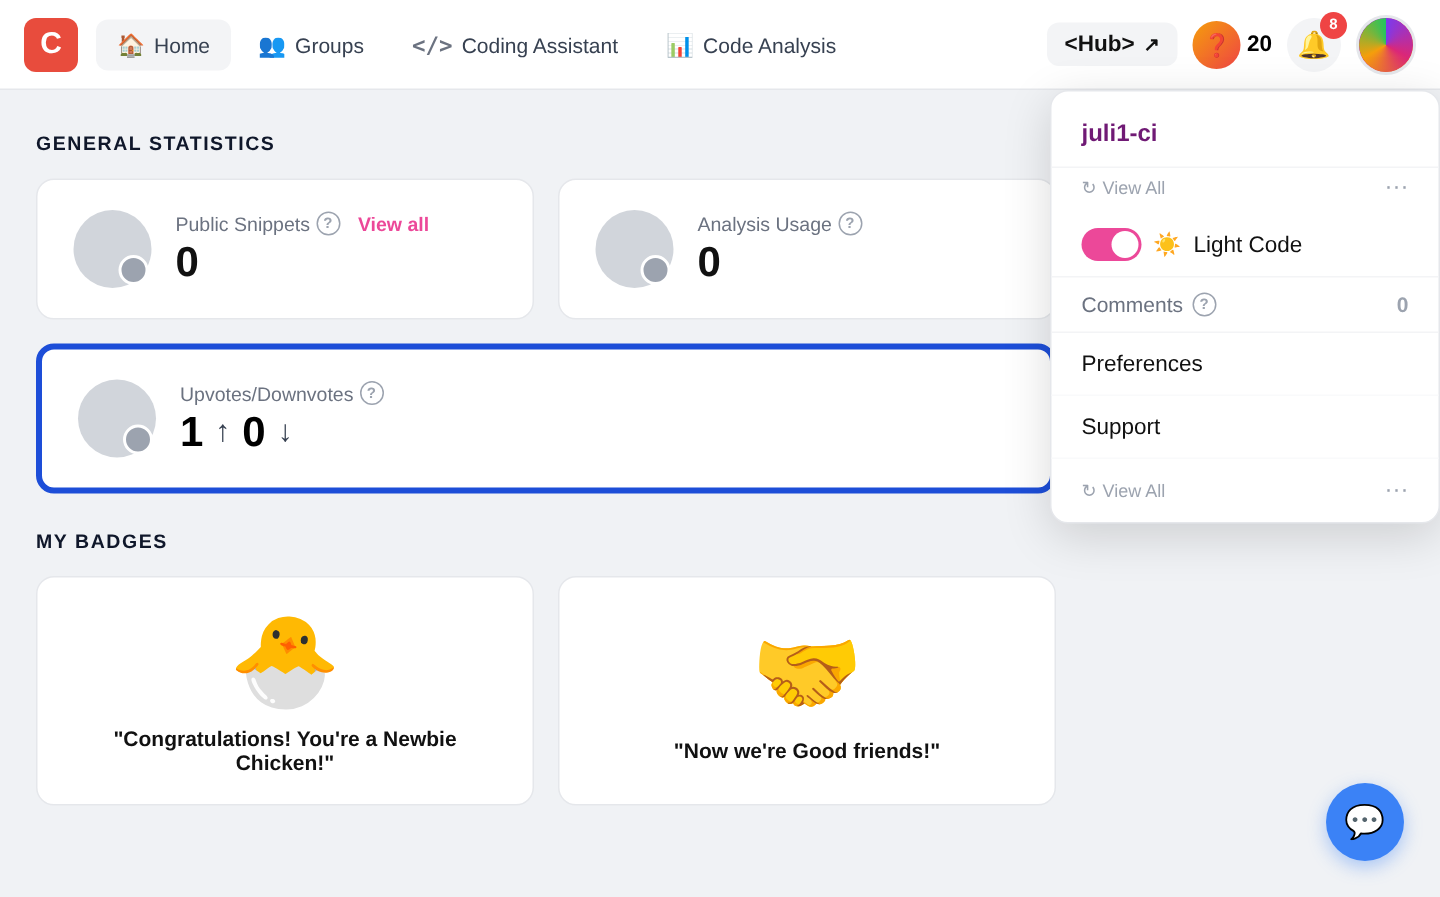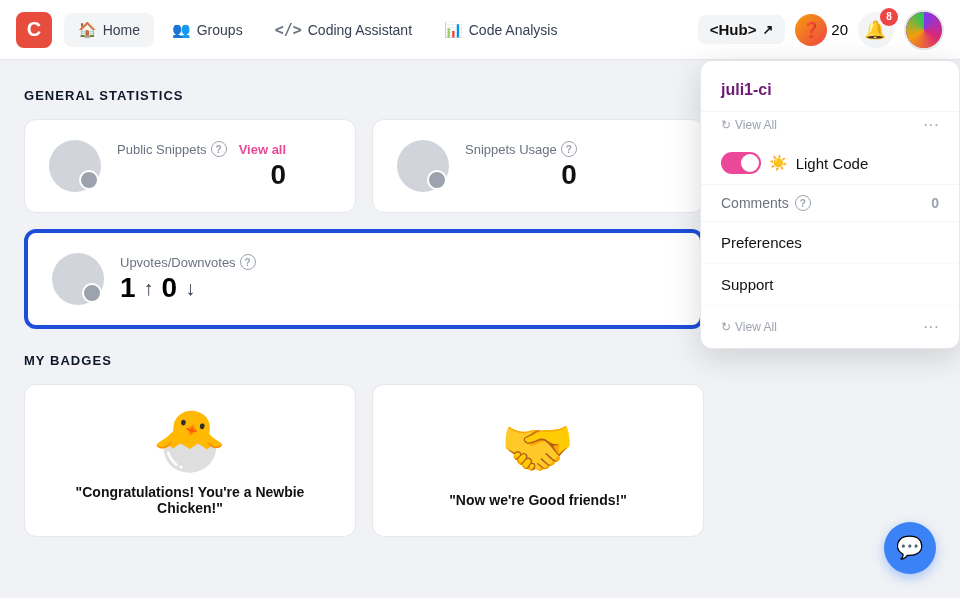--- a/index.html
+++ b/index.html
@@ -95,21 +95,20 @@
       color: #0f172a; letter-spacing: 0.08em;
       text-transform: uppercase; margin-bottom: 16px;
     }
 
     .stats-grid {
       display: grid;
       grid-template-columns: 1fr 1fr;
       gap: 16px;
       margin-bottom: 16px;
       max-width: 680px;
-      text-align: right;
     }
     .stat-card {
       background: #fff;
       border-radius: 12px;
       padding: 20px 24px;
       display: flex; align-items: center; gap: 16px;
       border: 1px solid #e5e7eb;
     }
     .stat-avatar {
       width: 52px; height: 52px; border-radius: 50%;
@@ -291,21 +290,21 @@
     </div>
   </nav>
 
   <div class="header-right">
     <div class="hub-btn">
       <span>&lt;Hub&gt;</span>
       <span style="font-size:13px">↗</span>
     </div>
     <div class="points-badge">
       <div class="points-circle" style="font-size:15px">❓</div>
-      <span style="font-size:15px;font-weight:400">20</span>
+      <span style="font-size:15px;font-weight:700">20</span>
     </div>
     <div class="notif-btn">
       <span>🔔</span>
       <span class="notif-badge">8</span>
     </div>
     <div class="avatar">
       <div class="avatar-inner"></div>
     </div>
   </div>
 </div>
@@ -324,21 +323,21 @@
           <span class="view-all-link">View all</span>
         </div>
         <div class="stat-value">0</div>
       </div>
     </div>
 
     <div class="stat-card">
       <div class="stat-avatar"></div>
       <div class="stat-info">
         <div class="stat-label">
-          <span>Snippets Usage</span>
+          <span>Analysis Usage</span>
           <span class="help-icon">?</span>
         </div>
         <div class="stat-value">0</div>
       </div>
     </div>
   </div>
 
   <div class="stat-card-wide">
     <div class="stat-avatar"></div>
     <div class="stat-info">

